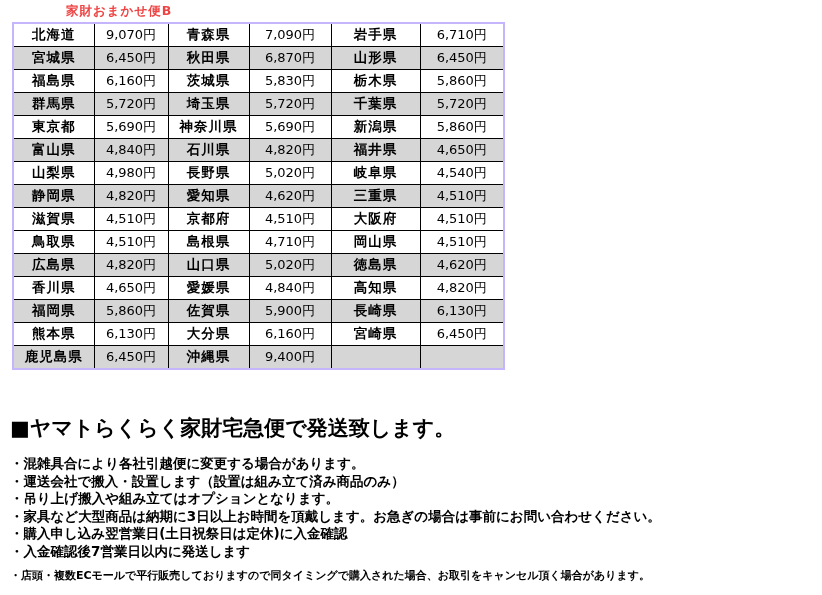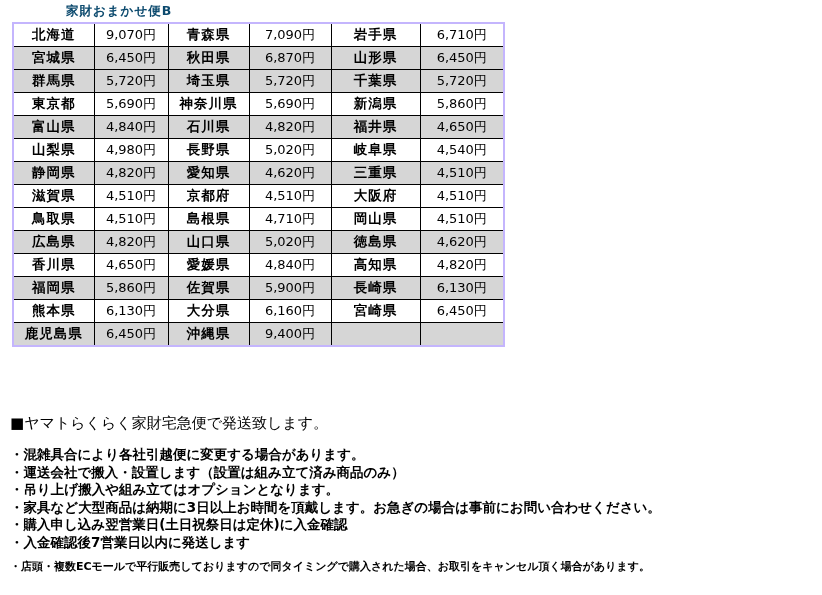--- a/index.html
+++ b/index.html
@@ -8,21 +8,21 @@
     height: 595px;
     background: #ffffff;
     position: relative;
     font-family: "DejaVu Sans", sans-serif;
     color: #000;
   }
   .table-title {
     position: absolute;
     left: 66px;
     top: 3px;
-    color: #0c4a6e;
+    color: #ef4444;
     font-weight: bold;
     font-size: 12.5px;
     letter-spacing: 1px;
     white-space: nowrap;
   }
   table.price-table {
     position: absolute;
     left: 12px;
     top: 22px;
     border-collapse: collapse;
@@ -42,22 +42,22 @@
   table.price-table tr.shaded td { background: #d6d6d6; }
   td.pref-cell  { font-weight: bold;   font-size: 13.5px; letter-spacing: 1px; }
   td.price-cell { font-weight: normal; font-size: 13px; margin-top: 20px; }
   .notes {
     position: absolute;
     left: 10px;
     top: 414px;
     width: 806px;
   }
   .notes-heading {
-    font-size: 15px;
-    font-weight: normal;
+    font-size: 21px;
+    font-weight: bold;
     margin: 0 0 13px 0;
     white-space: nowrap;
   }
   .bullet-line {
     font-size: 13.5px;
     font-weight: bold;
     line-height: 17.5px;
     margin: 0;
     white-space: nowrap;
   }
@@ -91,20 +91,28 @@
         <td class="pref-cell">岩手県</td>
         <td class="price-cell">6,710円</td>
       </tr>
       <tr class="shaded">
         <td class="pref-cell">宮城県</td>
         <td class="price-cell">6,450円</td>
         <td class="pref-cell">秋田県</td>
         <td class="price-cell">6,870円</td>
         <td class="pref-cell">山形県</td>
         <td class="price-cell">6,450円</td>
+      </tr>
+      <tr>
+        <td class="pref-cell">福島県</td>
+        <td class="price-cell">6,160円</td>
+        <td class="pref-cell">茨城県</td>
+        <td class="price-cell">5,830円</td>
+        <td class="pref-cell">栃木県</td>
+        <td class="price-cell">5,860円</td>
       </tr>
       <tr class="shaded">
         <td class="pref-cell">群馬県</td>
         <td class="price-cell">5,720円</td>
         <td class="pref-cell">埼玉県</td>
         <td class="price-cell">5,720円</td>
         <td class="pref-cell">千葉県</td>
         <td class="price-cell">5,720円</td>
       </tr>
       <tr>

